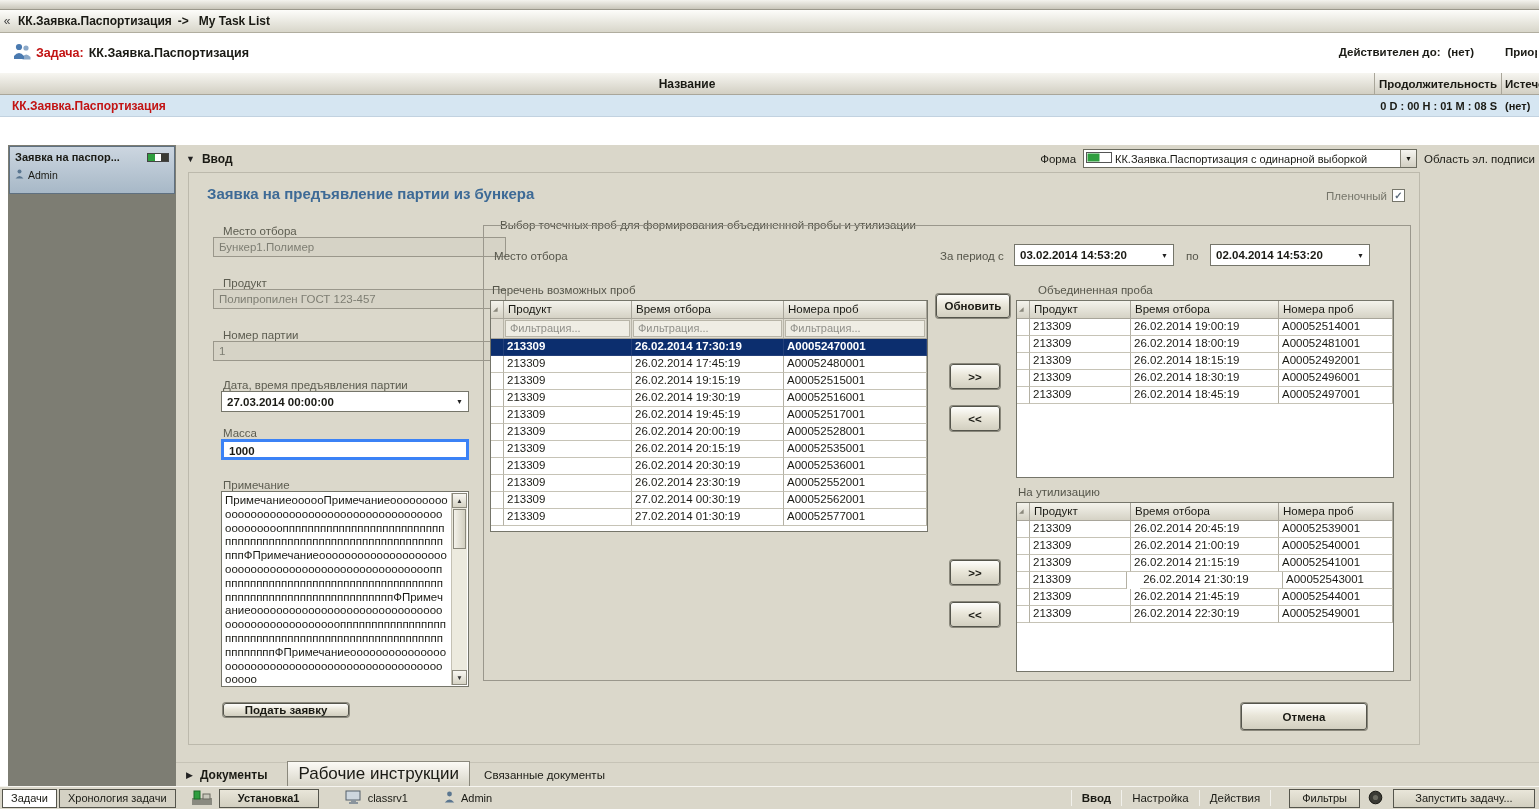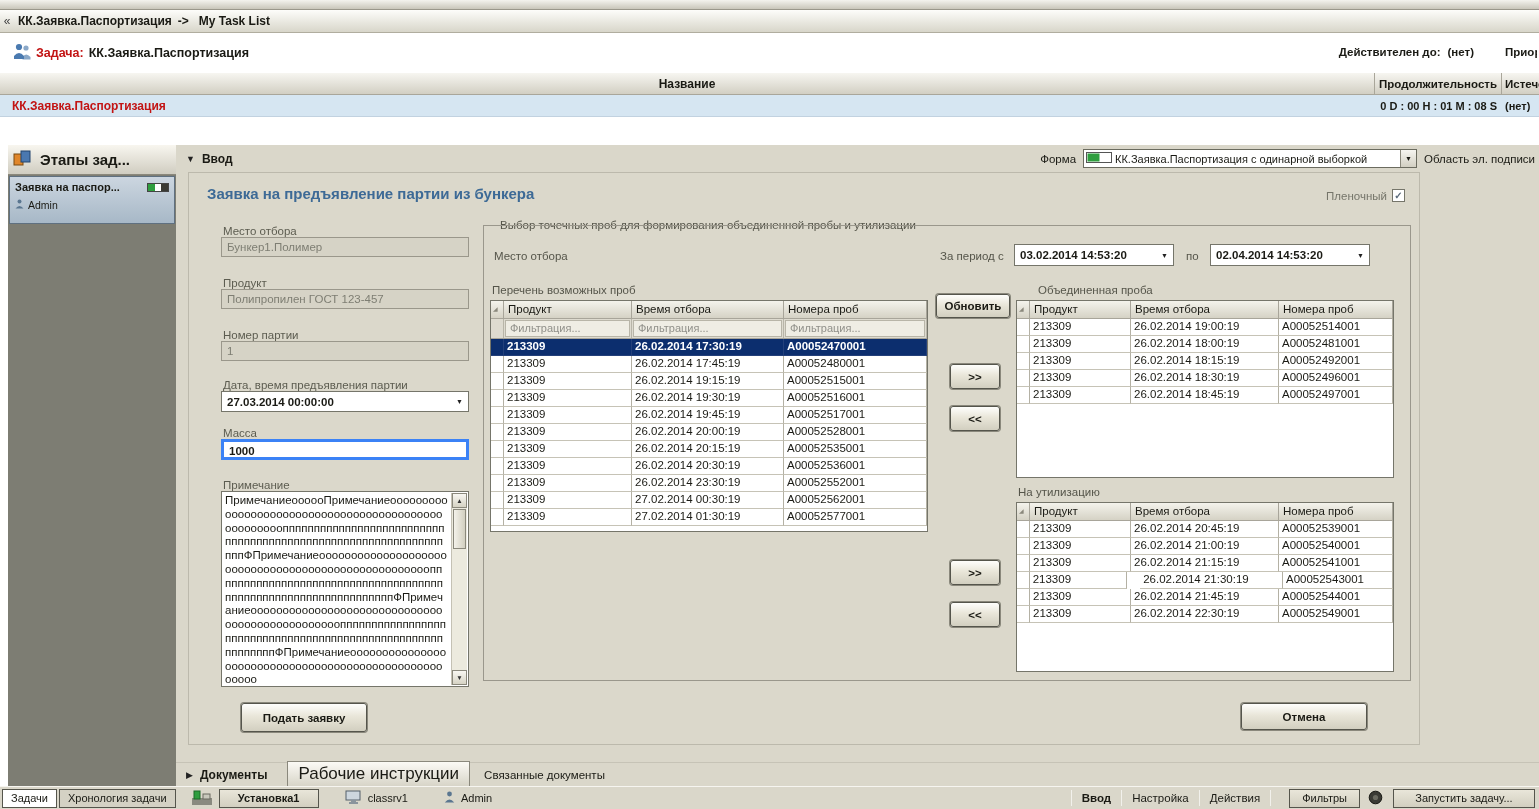--- a/index.html
+++ b/index.html
@@ -71,21 +71,21 @@
 
   
   #form-panel { position:absolute; left:12px; top:27px; width:1232px; height:573px;
                 background:#dbd8cb; border:1px solid #bcb9ac; }
   #form-title { position:absolute; left:18px; top:12px; color:#3d6a96; font-weight:bold; font-size:15px; }
   #film-check { position:absolute; right:14px; top:16px; display:flex; align-items:center; gap:5px; color:#75756a; }
   .checkbox { width:13px; height:13px; background:#fff; border:1px solid #75756a; display:flex;
               align-items:center; justify-content:center; font-size:10px; font-weight:bold; color:#5a6a7a; }
 
   .flabel { position:absolute; font-size:11.5px; color:#5c5c50; white-space:nowrap; }
-  .dis-input { position:absolute; left:32px; width:248px; height:20px; background:#d6d3c6;
+  .dis-input { position:absolute; left:24px; width:293px; height:20px; background:#d6d3c6;
                border:1px solid #9a978b; color:#7e7e73; font-size:11.5px; padding:3px 0 0 5px;
                white-space:nowrap; overflow:hidden; }
   .wh-input  { position:absolute; left:32px; width:248px; height:21px; background:#fff;
                border:3px solid #3b82f6; font-weight:bold; font-size:11.5px; padding:3px 0 0 5px; }
   .combo { background:#fff; border:1px solid #75756a; display:flex; align-items:center; }
   .combo .val { flex:1; font-weight:bold; font-size:11.5px; padding-left:5px; white-space:nowrap; overflow:hidden; }
   .combo .arr { width:17px; text-align:center; font-size:7px; color:#222; }
 
   #note-box { position:absolute; left:32px; top:318px; width:248px; height:196px; background:#fff; border:1px solid #75756a; }
   #note-text { position:absolute; left:1px; top:1px; right:18px; bottom:1px; padding:1px 2px;
@@ -133,21 +133,21 @@
   .t-row.sel { background:#0c2e6e; color:#fff; font-weight:bold; }
   .t-row.sel .cell { border-color:#24407a; }
 
   #tbl-possible { left:6px;  top:74px;  width:438px; height:232px; }
   #tbl-combined { left:532px; top:74px;  width:378px; height:178px; }
   #tbl-util     { left:532px; top:276px; width:378px; height:170px; }
 
   #btn-refresh { position:absolute; left:452px; top:68px; width:74px; height:24px; }
   .mv { position:absolute; left:466px; width:50px; height:25px; font-weight:bold; }
 
-  #btn-submit { position:absolute; left:52px;  top:530px; width:126px; height:29px; }
+  #btn-submit { position:absolute; left:34px;  top:530px; width:126px; height:14px; }
   #btn-cancel { position:absolute; left:1052px; top:530px; width:126px; height:27px; }
 
   
   #docs-bar { position:absolute; left:0; top:617px; width:100%; height:24px; display:flex; align-items:center;
               padding-left:10px; border-top:1px solid #c6c3b6; }
   #docs-bar .ttl { font-weight:bold; font-size:12px; margin-left:7px; }
   #tab-instructions { margin-left:20px; padding:2px 10px 3px; border:1px solid #8a887c;
                       background:linear-gradient(#fbfaf5,#d6d3c6); font-size:17px; }
   #tab-related { margin-left:14px; font-size:11.5px; }
 
@@ -211,29 +211,20 @@
   </div>
   <div id="grid-row">
     <div class="rcell c-name">КК.Заявка.Паспортизация</div>
     <div class="rcell c-dur">0 D : 00 H : 01 M : 08 S</div>
     <div class="rcell c-exp">(нет)</div>
   </div>
 
   <div id="workspace">
 
     <div id="sidebar">
-      <div id="sidebar-header">
-        <span>
-          <svg width="22" height="17" viewBox="0 0 22 17">
-            <rect x="1" y="4" width="9" height="11" fill="#e0862a" stroke="#7a4a10"></rect>
-            <rect x="8" y="1" width="9" height="11" fill="#4a78b0" stroke="#22456e"></rect>
-          </svg>
-        </span>
-        <span class="ttl">Этапы зад...</span>
-      </div>
       <div id="stage-item">
         <div class="row1">
           <span class="stage-name">Заявка на паспор...</span>
           <span class="mini-progress">
               <span></span>
               <span></span>
               <span></span>
             </span>
         </div>
         <div class="row2">

